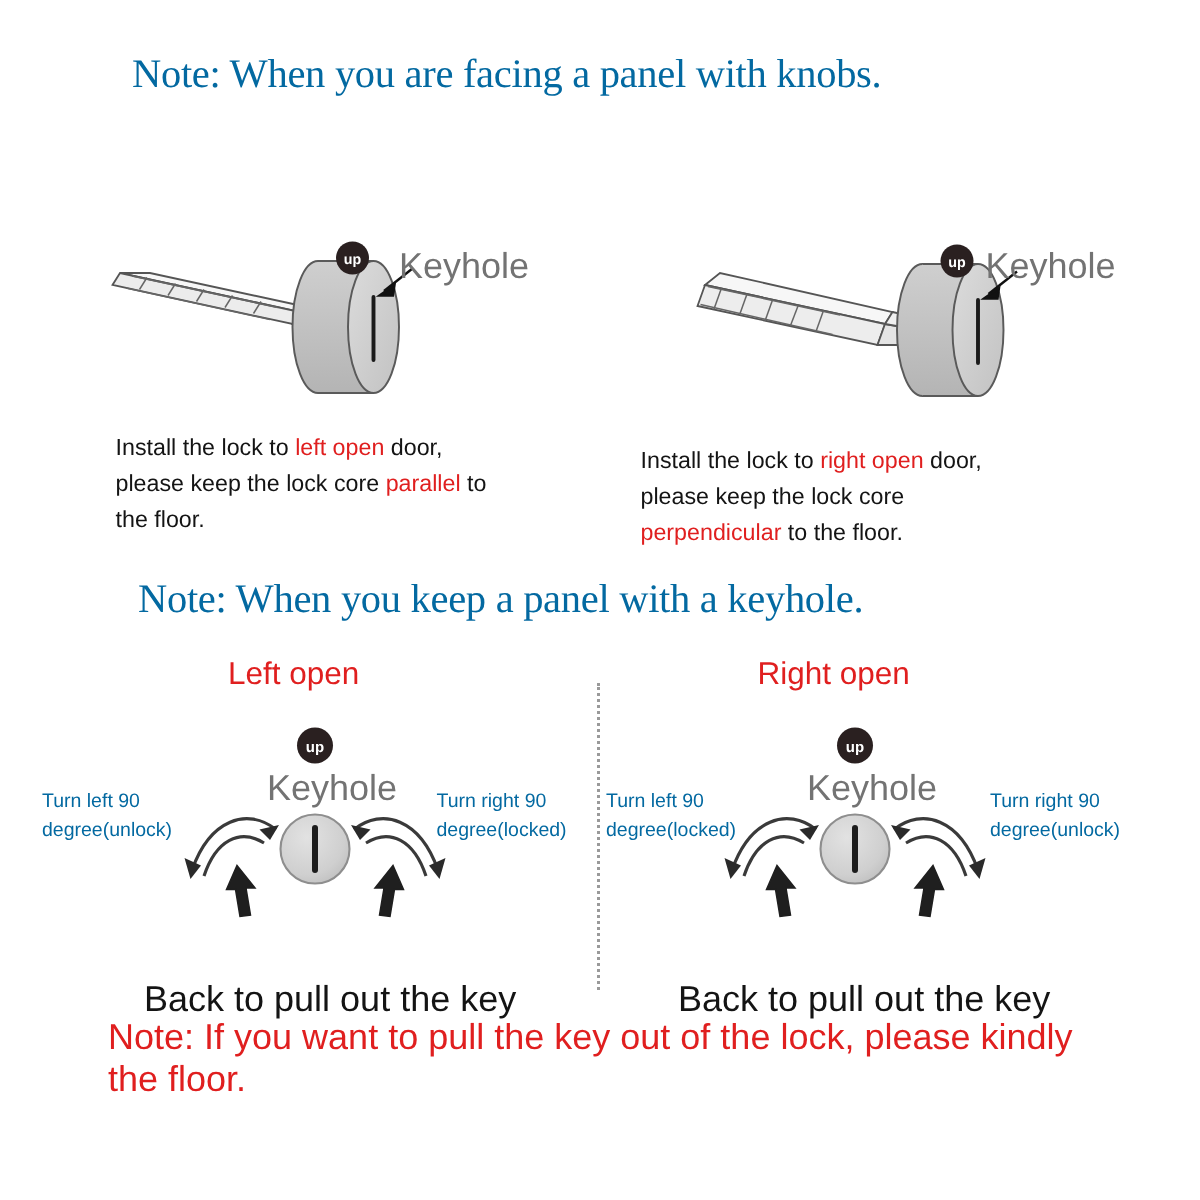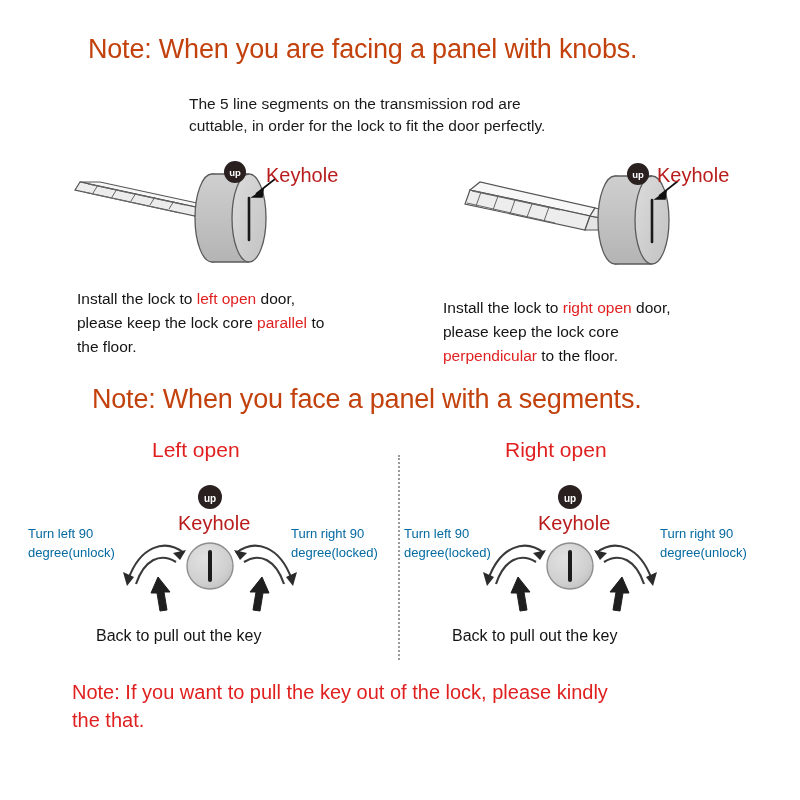--- a/index.html
+++ b/index.html
@@ -24,85 +24,87 @@
     height: 800px;
   }
 
   
   .abs { position: absolute; }
 
   
   .heading {
     font-size: 27px;
     line-height: 32px;
-    color: #c2410c;
+    color: #0369a1;
     white-space: nowrap;
     letter-spacing: -0.2px;
+    font-family: Liberation Serif, serif;
   }
   #heading-knobs { left: 88px;  top: 33px; }
   #heading-keyhole { left: 92px; top: 383px; }
 
   
   .subnote {
     font-size: 15.5px;
     line-height: 22px;
     color: #1a1a1a;
     width: 470px;
   }
   #subnote-block { left: 189px; top: 93px; }
 
   
   .install-text {
     font-size: 15.5px;
     line-height: 24px;
     color: #141414;
   }
   #install-left  { left: 77px;  top: 287px; width: 250px; }
-  #install-right { left: 443px; top: 296px; width: 260px; }
+  #install-right { left: 427px; top: 296px; width: 260px; }
   .red { color: #e01f1f; }
 
   
   .open-label {
     font-size: 21px;
     color: #e01f1f;
     white-space: nowrap;
   }
   #label-left-open  { left: 152px; top: 438px; }
   #label-right-open { left: 505px; top: 438px; }
 
   
   .keyhole-word {
-    font-size: 20px;
-    color: #b91c1c;
+    font-size: 24px;
+    color: #737373;
     white-space: nowrap;
   }
 
   
   .turn-text {
     font-size: 13px;
     line-height: 19px;
     color: #0369a1;
     white-space: nowrap;
   }
 
   
   .back-text {
-    font-size: 16px;
+    font-size: 24px;
     color: #141414;
     white-space: nowrap;
+    margin-top: 26px;
   }
   #back-left  { left: 96px;  top: 627px; }
   #back-right { left: 452px; top: 627px; }
 
   
   #bottom-note {
     left: 72px;
     top: 678px;
     width: 680px;
-    font-size: 20px;
+    font-size: 24px;
     line-height: 28px;
     color: #e01f1f;
   }
 
   
   #divider {
     position: absolute;
     left: 398px;
     top: 455px;
     width: 0;
@@ -113,24 +115,20 @@
   
   .svg-abs { position: absolute; }
 </style>
 </head>
 <body>
 
 <div class="page">
 
   <div class="abs heading" id="heading-knobs">Note: When you are facing a panel with knobs.</div>
 
-  <div class="abs subnote" id="subnote-block">
-    <div>The 5 line segments on the transmission rod are</div>
-    <div>cuttable, in order for the lock to fit the door perfectly.</div>
-  </div>
 
   <svg class="svg-abs" id="lock-left-svg" style="left:60px; top:150px;" width="330" height="130" viewBox="0 0 330 130">
     <defs>
       <linearGradient id="cylBodyL" x1="0" y1="0" x2="0" y2="1">
         <stop offset="0%" stop-color="#cfcfcf"></stop>
         <stop offset="45%" stop-color="#c3c3c3"></stop>
         <stop offset="100%" stop-color="#b4b4b4"></stop>
       </linearGradient>
       <linearGradient id="cylFaceL" x1="0" y1="0" x2="1" y2="1">
         <stop offset="0%" stop-color="#dcdcdc"></stop>
@@ -237,21 +235,21 @@
       <text x="193" y="28" text-anchor="middle" font-family="Liberation Sans, sans-serif" font-size="9.5" font-weight="bold" fill="#ffffff">up</text>
     </g>
   </svg>
 
   <div class="abs keyhole-word" style="left:657px; top:164px;">Keyhole</div>
 
   <div class="abs install-text" id="install-right">
     <span>Install the lock to </span><span class="red">right open</span><span> door, please keep the lock core </span><span class="red">perpendicular</span><span> to the floor.</span>
   </div>
 
-  <div class="abs heading" id="heading-keyhole">Note: When you face a panel with a segments.</div>
+  <div class="abs heading" id="heading-keyhole">Note: When you keep a panel with a keyhole.</div>
 
   <div class="abs open-label" id="label-left-open">Left open</div>
   <div class="abs open-label" id="label-right-open">Right open</div>
 
   <div id="divider"></div>
 
   <svg class="svg-abs" style="left:110px; top:480px;" width="200" height="140" viewBox="0 0 200 140">
     <defs>
       <radialGradient id="khGradL" cx="0.38" cy="0.33" r="0.78">
         <stop offset="0%" stop-color="#e2e2e2"></stop>
@@ -360,16 +358,16 @@
 
   <div class="abs turn-text" style="left:660px; top:524px;">
     <div>Turn right 90</div>
     <div>degree(unlock)</div>
   </div>
 
   <div class="abs back-text" id="back-right">Back to pull out the key</div>
 
   <div class="abs" id="bottom-note">
     <div>Note: If you want to pull the key out of the lock, please kindly</div>
-    <div>the that.</div>
+    <div>the floor.</div>
   </div>
 
 </div>
 
 </body></html>

